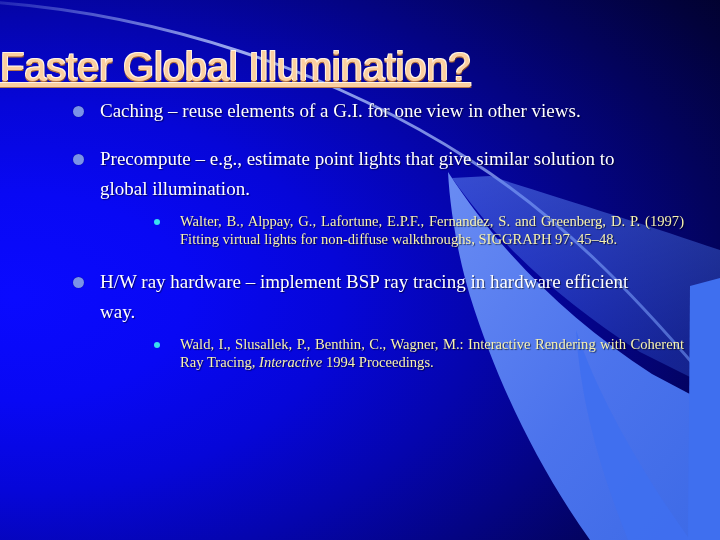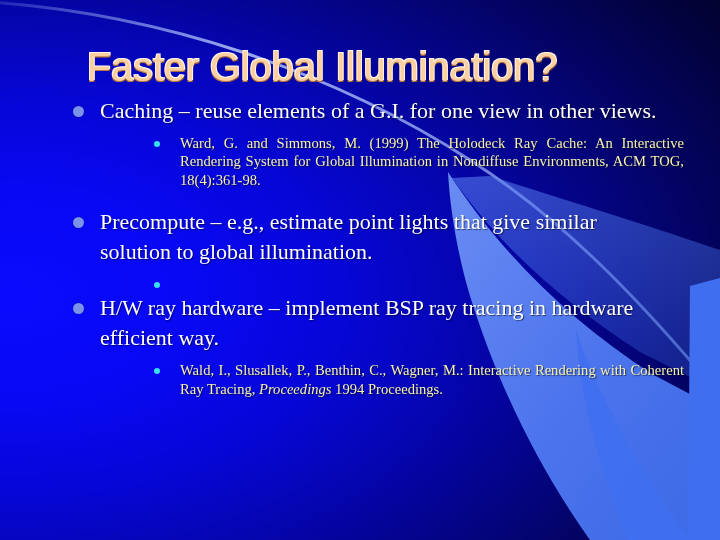--- a/index.html
+++ b/index.html
@@ -36,52 +36,52 @@
     height: 540px;
     pointer-events: none;
   }
 
   
   .title {
     position: absolute;
     left: 0;
     top: 44px;
     width: 644px;
-    text-align: center;
     font-family: "Liberation Sans", "DejaVu Sans", sans-serif;
     font-size: 40px;
     line-height: 46px;
     letter-spacing: -0.2px;
     color: #fbcfa0;
     white-space: nowrap;
     text-shadow:
       -1px -1px 0 #fff4e4,
        1px -1px 0 #fff4e4,
       -1px  1px 0 #b8774a,
        1px  1px 0 #8a5130,
        0px  1px 0 #a8633c;
+    text-decoration: underline;
   }
 
   
   .body {
     position: absolute;
     left: 0;
     top: 96px;
     width: 720px;
   }
 
   .group { position: relative; }
 
   
   .l1 {
     position: relative;
     margin: 0 56px 0 64px;
     padding-left: 36px;
     color: #ffffff;
-    font-size: 22px;
+    font-size: 19px;
     line-height: 30px;
     text-shadow: 1px 1px 1px rgba(0,0,0,0.55);
   }
   .l1 .dot {
     position: absolute;
     left: 9px;
     top: 10px;
     width: 11px;
     height: 11px;
     border-radius: 50%;
@@ -150,46 +150,42 @@
 
   <div class="title">Faster Global Illumination?</div>
 
   <div class="body">
 
     <div class="group">
       <div class="l1">
         <span class="dot"></span>
         <span>Caching – reuse elements of a G.I. for one view in other views.</span>
       </div>
-      <div class="l2">
-        <span class="dot"></span>
-        <span>Ward, G. and Simmons, M. (1999) The Holodeck Ray Cache: An Interactive Rendering System for Global Illumination in Nondiffuse Environments, ACM TOG, 18(4):361-98.</span><i></i><span></span>
-      </div>
     </div>
 
     <div class="sp-a"></div>
 
     <div class="group">
       <div class="l1">
         <span class="dot"></span>
         <span>Precompute – e.g., estimate point lights that give similar solution to global illumination.</span>
       </div>
       <div class="l2">
         <span class="dot"></span>
-        <i></i><span></span>
+        <span>Walter, B., Alppay, G., Lafortune, E.P.F., Fernandez, S. and Greenberg, D. P. (1997) Fitting virtual lights for non-diffuse walkthroughs, SIGGRAPH 97, 45–48.</span><i></i><span></span>
       </div>
     </div>
 
     <div class="sp-b"></div>
 
     <div class="group">
       <div class="l1">
         <span class="dot"></span>
         <span>H/W ray hardware – implement BSP ray tracing in hardware efficient way.</span>
       </div>
       <div class="l2">
         <span class="dot"></span>
-        <span>Wald, I., Slusallek, P., Benthin, C., Wagner, M.: Interactive Rendering with Coherent Ray Tracing, </span><i>Proceedings</i><span> 1994 Proceedings.</span>
+        <span>Wald, I., Slusallek, P., Benthin, C., Wagner, M.: Interactive Rendering with Coherent Ray Tracing, </span><i>Interactive</i><span> 1994 Proceedings.</span>
       </div>
     </div>
 
   </div>
 </div>
 
 </body></html>

